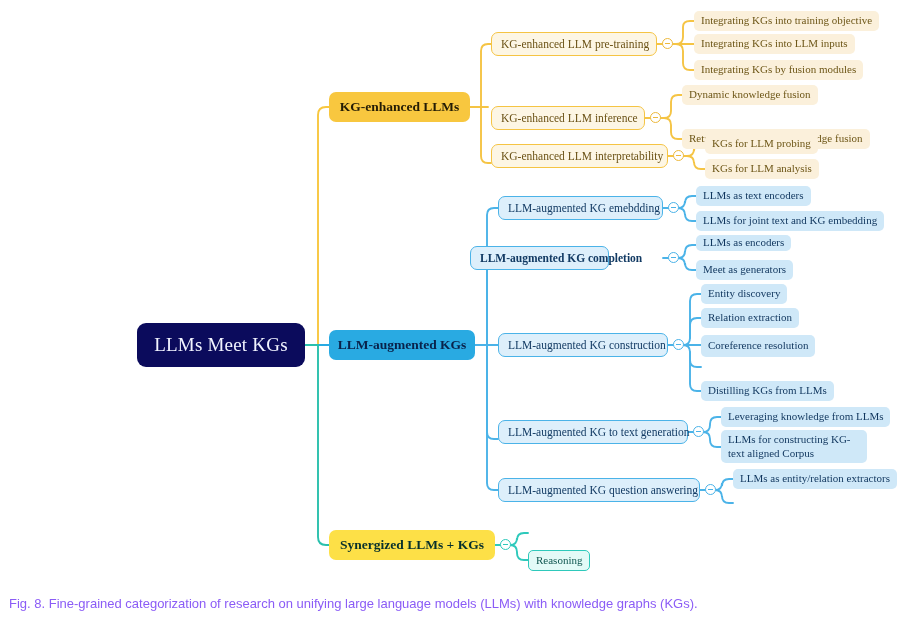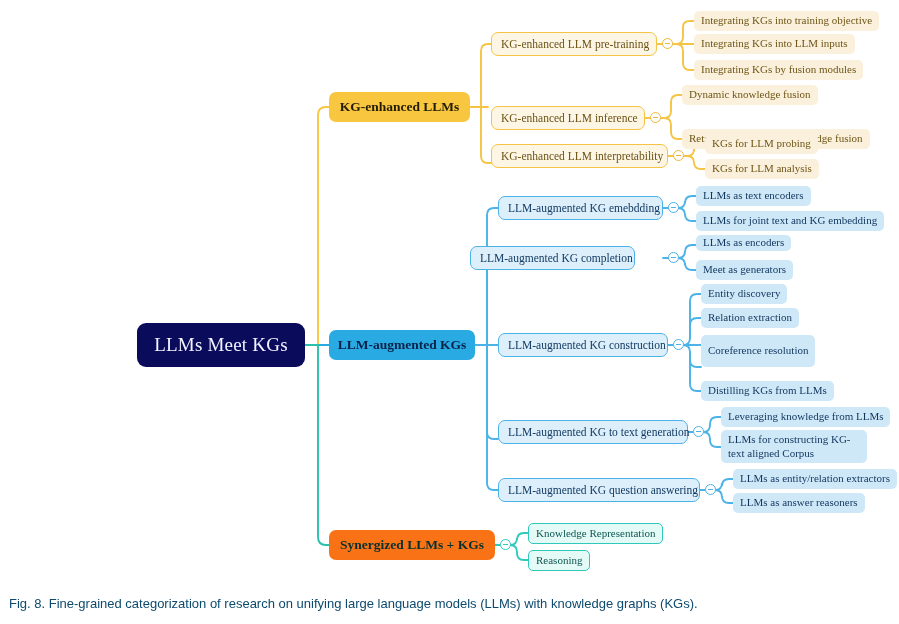--- a/index.html
+++ b/index.html
@@ -53,21 +53,21 @@
   .lvl1 {
     border-radius: 7px;
     font-size: 13.5px;
     font-weight: bold;
     padding: 0 13px;
     justify-content: center;
   }
   .lvl1.amber  { background: #f7c githubfff; }
   .lvl1.amber  { background: #f8c73f; color: #231c05; }
   .lvl1.blue   { background: #29aae2; color: #09224a; }
-  .lvl1.teal   { background: #f97316; color: #07302c; }
+  .lvl1.teal   { background: #fde047; color: #07302c; }
 
   
   .lvl2 {
     border-radius: 7px;
     font-size: 11.5px;
     padding: 0 9px;
     border: 1.4px solid;
   }
   .lvl2.amber { background: #fdf6e4; border-color: #f4c githubfff; }
   .lvl2.amber { background: #fdf6e4; border-color: #f5c444; color: #6b5216; }
@@ -120,21 +120,21 @@
   .toggle.teal  { border-color: #2ec9bb; }
   .toggle.teal::after  { background: #2ec9bb; }
 
   
   .caption {
     position: absolute;
     left: 9px;
     top: 596px;
     font-family: "Liberation Sans", "DejaVu Sans", sans-serif;
     font-size: 13px;
-    color: #0c4a6e;
+    color: #8b5cf6;
     white-space: nowrap;
   }
 </style>
 </head>
 <body>
 
 <div id="canvas">
 
   <svg id="edges" viewBox="0 0 899 590" xmlns="http://www.w3.org/2000/svg">
     <g fill="none" stroke-width="1.9" stroke-linecap="round">
@@ -258,21 +258,21 @@
   </div>
   <div class="toggle blue" style="left:668px; top:202px;"></div>
 
   <div class="node leaf blue" style="left:696px; top:186px; height:20px;">
     <span>LLMs as text encoders</span>
   </div>
   <div class="node leaf blue" style="left:696px; top:211px; height:20px;">
     <span>LLMs for joint text and KG embedding</span>
   </div>
 
-  <div class="node lvl2 blue" style="left:470px; top:246px; width:165px; height:24px;">
+  <div class="node lvl2 blue" style="left:470px; top:246px; width:139px; height:24px;font-weight:bold;">
     <span>LLM-augmented KG completion</span>
   </div>
   <div class="toggle blue" style="left:668px; top:252px;"></div>
 
   <div class="node leaf blue" style="left:696px; top:235px; height:16px;">
     <span>LLMs as encoders</span>
   </div>
   <div class="node leaf blue" style="left:696px; top:260px; height:20px;">
     <span>Meet as generators</span>
   </div>
@@ -281,21 +281,21 @@
     <span>LLM-augmented KG construction</span>
   </div>
   <div class="toggle blue" style="left:673px; top:339px;"></div>
 
   <div class="node leaf blue" style="left:701px; top:284px; height:20px;">
     <span>Entity discovery</span>
   </div>
   <div class="node leaf blue" style="left:701px; top:308px; height:20px;">
     <span>Relation extraction</span>
   </div>
-  <div class="node leaf blue" style="left:701px; top:335px; height:32px;">
+  <div class="node leaf blue" style="left:701px; top:335px; height:22px;">
     <span>Coreference resolution</span>
   </div>
   <div class="node leaf blue" style="left:701px; top:381px; height:20px;">
     <span>Distilling KGs from LLMs</span>
   </div>
 
   <div class="node lvl2 blue" style="left:498px; top:420px; width:190px; height:24px;">
     <span>LLM-augmented KG to text generation</span>
   </div>
   <div class="toggle blue" style="left:693px; top:426px;"></div>
@@ -308,31 +308,25 @@
   </div>
 
   <div class="node lvl2 blue" style="left:498px; top:478px; width:202px; height:24px;">
     <span>LLM-augmented KG question answering</span>
   </div>
   <div class="toggle blue" style="left:705px; top:484px;"></div>
 
   <div class="node leaf blue" style="left:733px; top:469px; height:20px;">
     <span>LLMs as entity/relation extractors</span>
   </div>
-  <div class="node leaf blue" style="left:733px; top:493px; height:20px;">
-    <span>LLMs as answer reasoners</span>
-  </div>
 
   <div class="node lvl1 teal" style="left:329px; top:530px; width:166px; height:30px;">
     <span>Synergized LLMs + KGs</span>
   </div>
   <div class="toggle teal" style="left:500px; top:539px;"></div>
 
-  <div class="node leaf teal" style="left:528px; top:523px; height:21px;">
-    <span>Knowledge Representation</span>
-  </div>
   <div class="node leaf teal" style="left:528px; top:550px; height:21px;">
     <span>Reasoning</span>
   </div>
 
 </div>
 
 <div class="caption">Fig. 8. Fine-grained categorization of research on unifying large language models (LLMs) with knowledge graphs (KGs).</div>
 
 </body></html>

